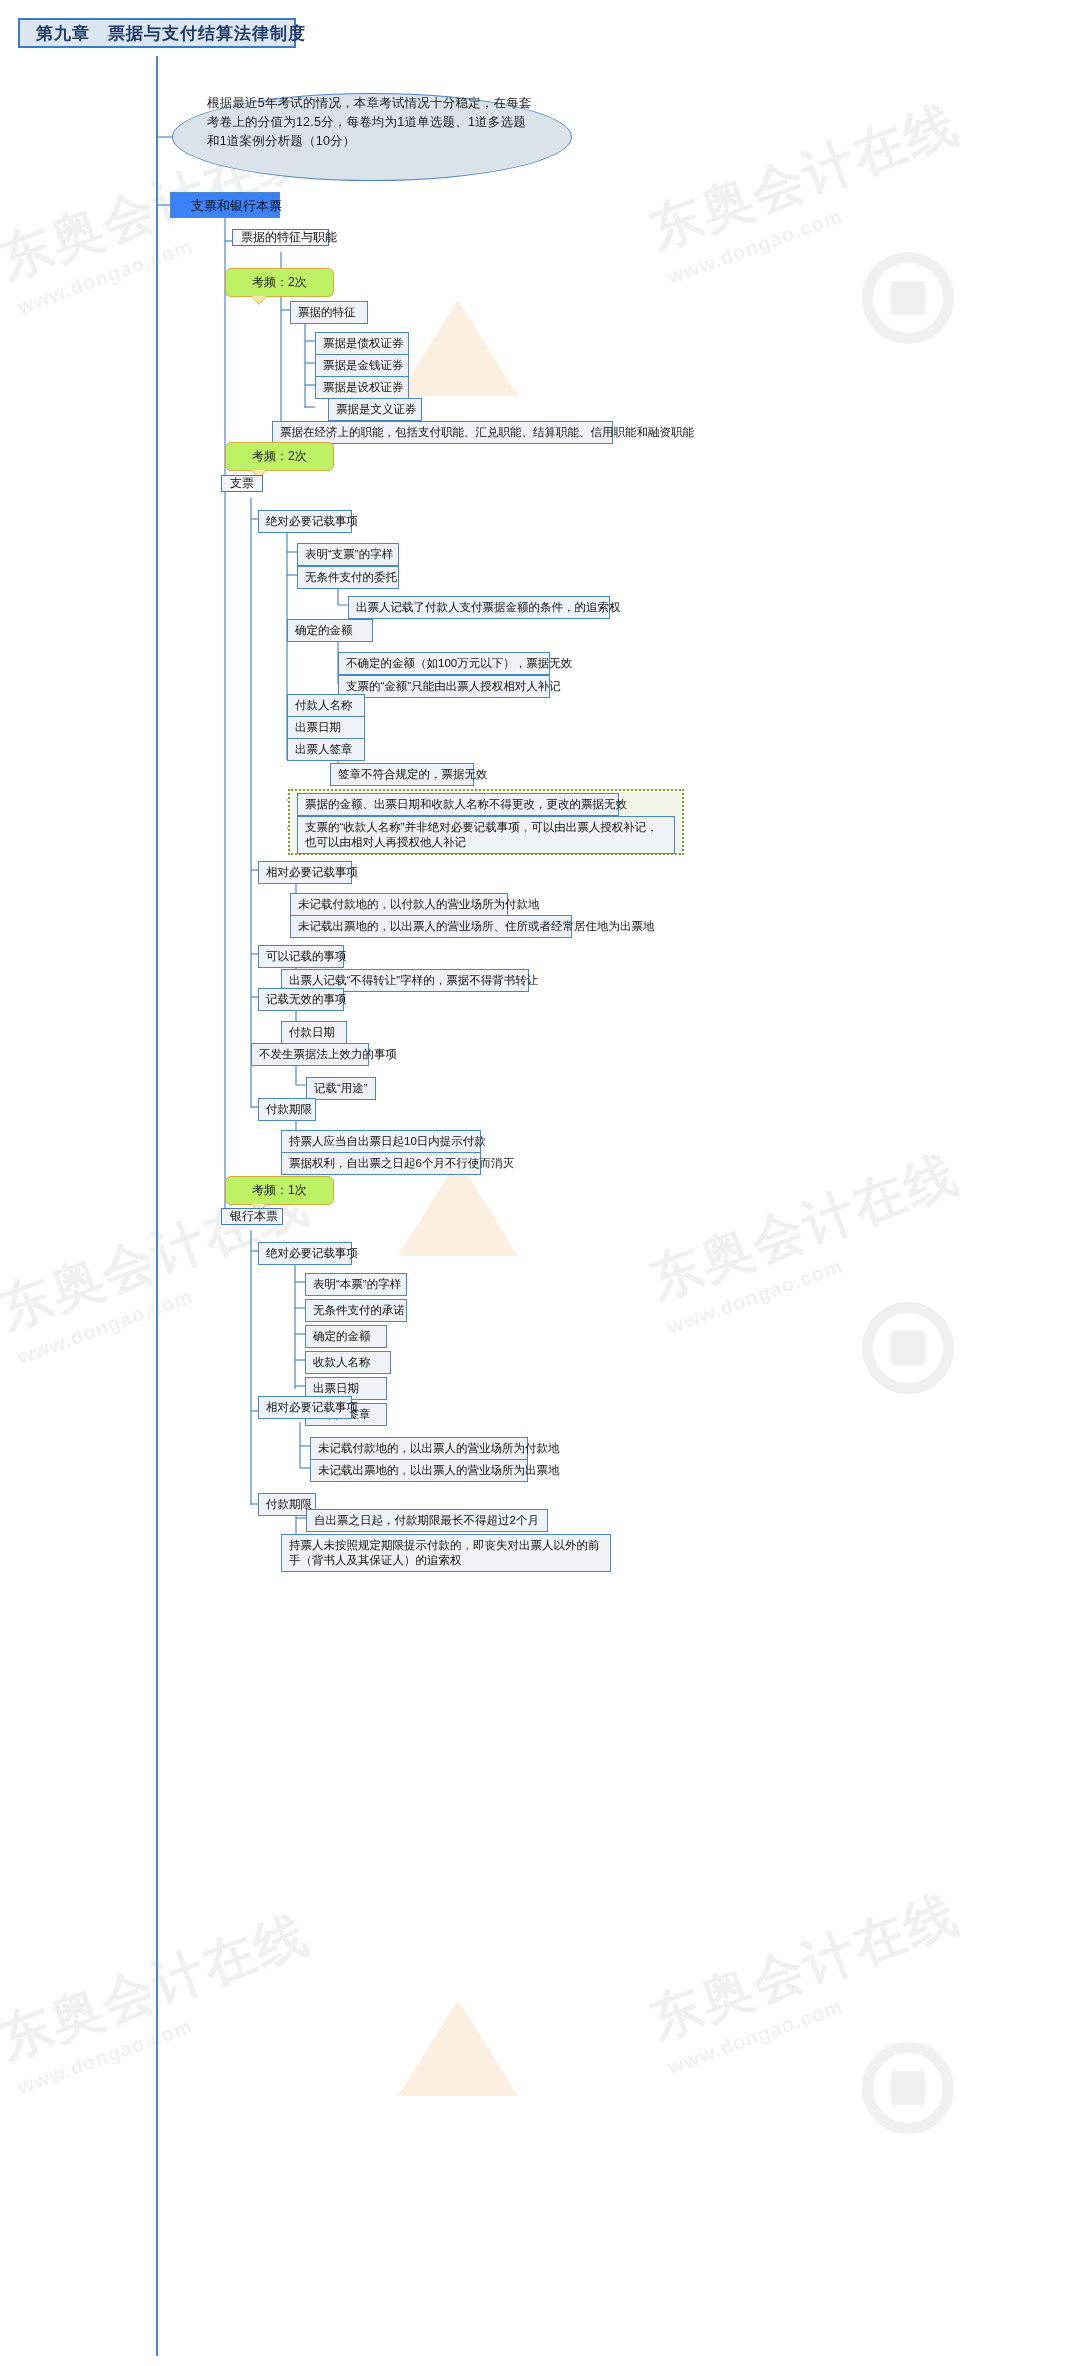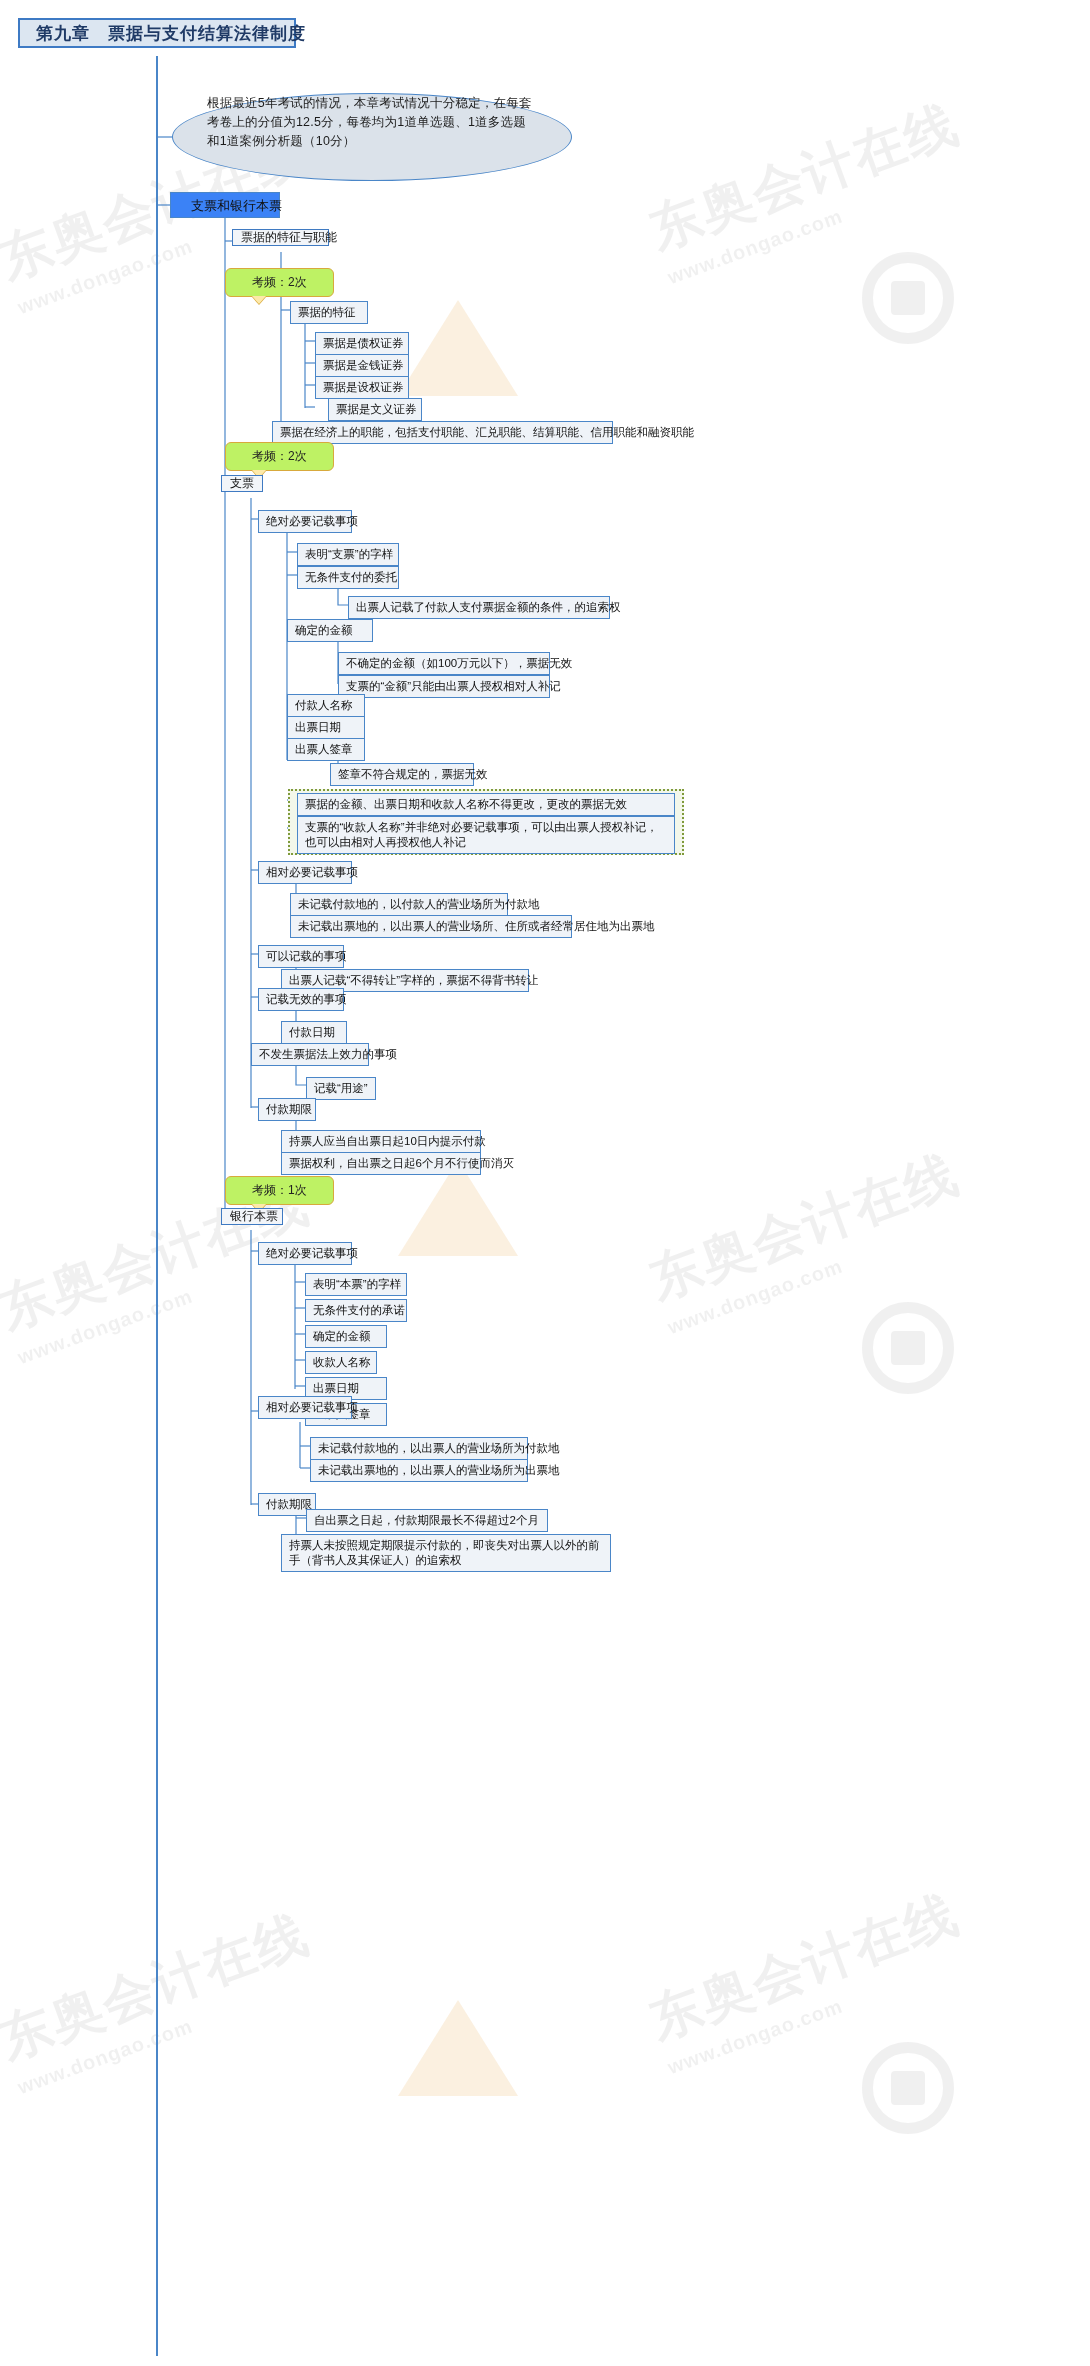--- a/index.html
+++ b/index.html
@@ -355,21 +355,21 @@
     <span>出票日期</span>
   </div>
   <div class="node" style="left:287px; top:738px; width:78px;">
     <span>出票人签章</span>
   </div>
   <div class="node" style="left:330px; top:763px; width:144px;">
     <span>签章不符合规定的，票据无效</span>
   </div>
 
   <div class="greenbox" style="left:288px; top:789px; width:396px; height:66px;"></div>
-  <div class="node" style="left:297px; top:793px; width:378px;">
+  <div class="node" style="left:297px; top:793px; width:322px;">
     <span>票据的金额、出票日期和收款人名称不得更改，更改的票据无效</span>
   </div>
   <div class="node wrap" style="left:297px; top:816px; width:378px;">
     <span>支票的“收款人名称”并非绝对必要记载事项，可以由出票人授权补记，也可以由相对人再授权他人补记</span>
   </div>
 
   <div class="node" style="left:258px; top:861px; width:94px;">
     <span>相对必要记载事项</span>
   </div>
   <div class="node" style="left:290px; top:893px; width:218px;">
@@ -424,21 +424,21 @@
 
   <div class="node" style="left:305px; top:1273px; width:102px;">
     <span>表明“本票”的字样</span>
   </div>
   <div class="node" style="left:305px; top:1299px; width:102px;">
     <span>无条件支付的承诺</span>
   </div>
   <div class="node" style="left:305px; top:1325px; width:82px;">
     <span>确定的金额</span>
   </div>
-  <div class="node" style="left:305px; top:1351px; width:72px;">
+  <div class="node" style="left:305px; top:1351px; width:86px;">
     <span>收款人名称</span>
   </div>
   <div class="node" style="left:305px; top:1377px; width:82px;">
     <span>出票日期</span>
   </div>
   <div class="node" style="left:305px; top:1403px; width:82px;">
     <span>出票人签章</span>
   </div>
 
   <div class="node" style="left:258px; top:1396px; width:94px;">

